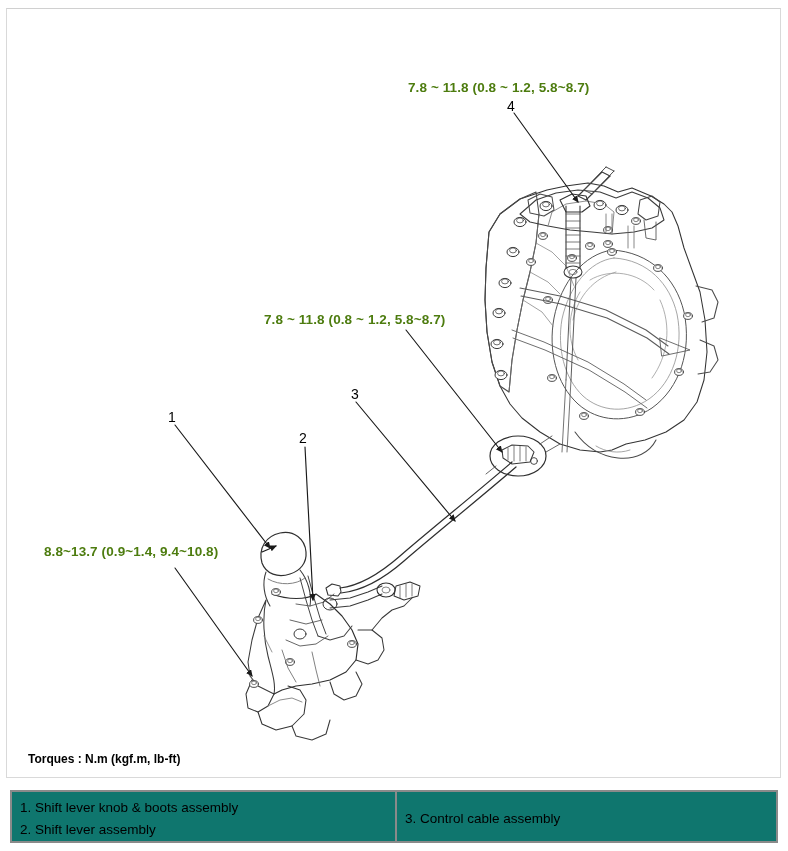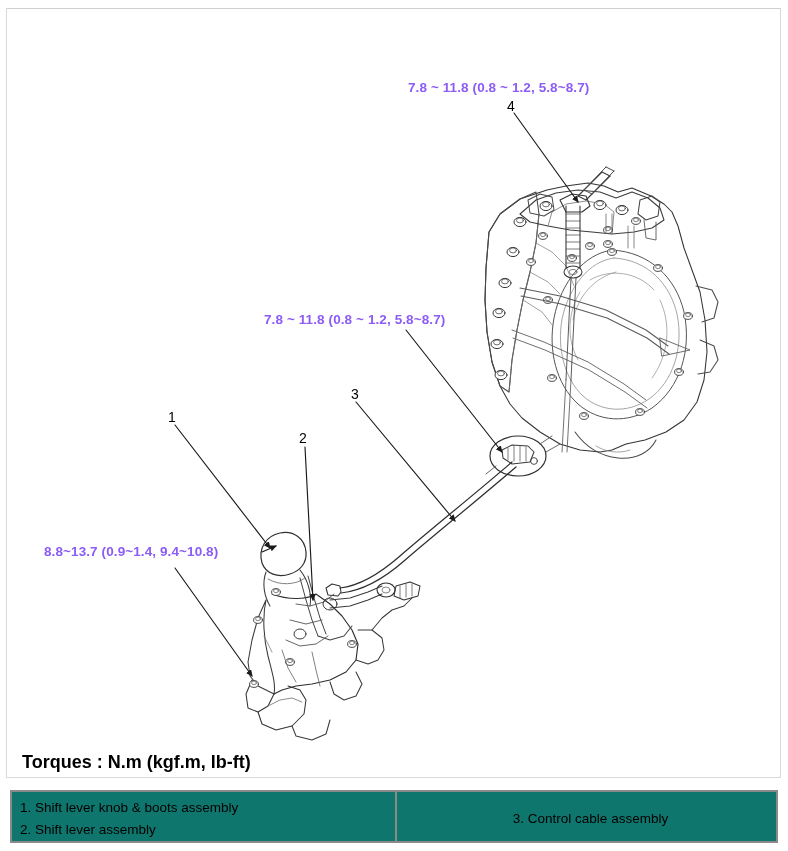--- a/index.html
+++ b/index.html
@@ -27,61 +27,61 @@
   }
   #svg-stage{
     position:absolute;left:0;top:0;width:788px;height:851px;
   }
   .torque-label{
     position:absolute;
     font-size:13.5px;
     font-weight:bold;
     letter-spacing:0.1px;
     white-space:nowrap;
-    color:#8b5cf6;
+    color:#4d7c0f;
   }
   #lbl-top{left:408px;top:80px;}
   #lbl-mid{left:264px;top:312px;}
   #lbl-left{left:44px;top:544px;}
   .callout-num{
     position:absolute;
     font-size:14px;
     font-weight:normal;
     color:#000;
     white-space:nowrap;
   }
   #num-4{left:507px;top:98px;}
   #num-3{left:351px;top:386px;}
   #num-2{left:299px;top:430px;}
   #num-1{left:168px;top:409px;}
 
   #torque-note{
     position:absolute;
-    left:22px;top:752px;
-    font-size:18px;
+    left:28px;top:752px;
+    font-size:12px;
     font-weight:bold;
     white-space:nowrap;
   }
   
   #legend{
     position:absolute;
     left:10px;top:790px;
     width:768px;height:53px;
     border:2px solid #8a8a8a;
     box-sizing:border-box;
     background:#0f766e;
     display:flex;
   }
   .legend-col{
     box-sizing:border-box;
     padding:4px 0 0 8px;
     display:flex;flex-direction:column;justify-content:center;
   }
   .legend-col.left{width:385px;border-right:2px solid #8a8a8a;}
-  .legend-col.right{flex:1;align-items:center;}
+  .legend-col.right{flex:1;}
   .legend-row{
     font-size:13.5px;
     line-height:22px;
     color:#000;
     white-space:nowrap;
   }
 </style>
 </head>
 <body>
 

